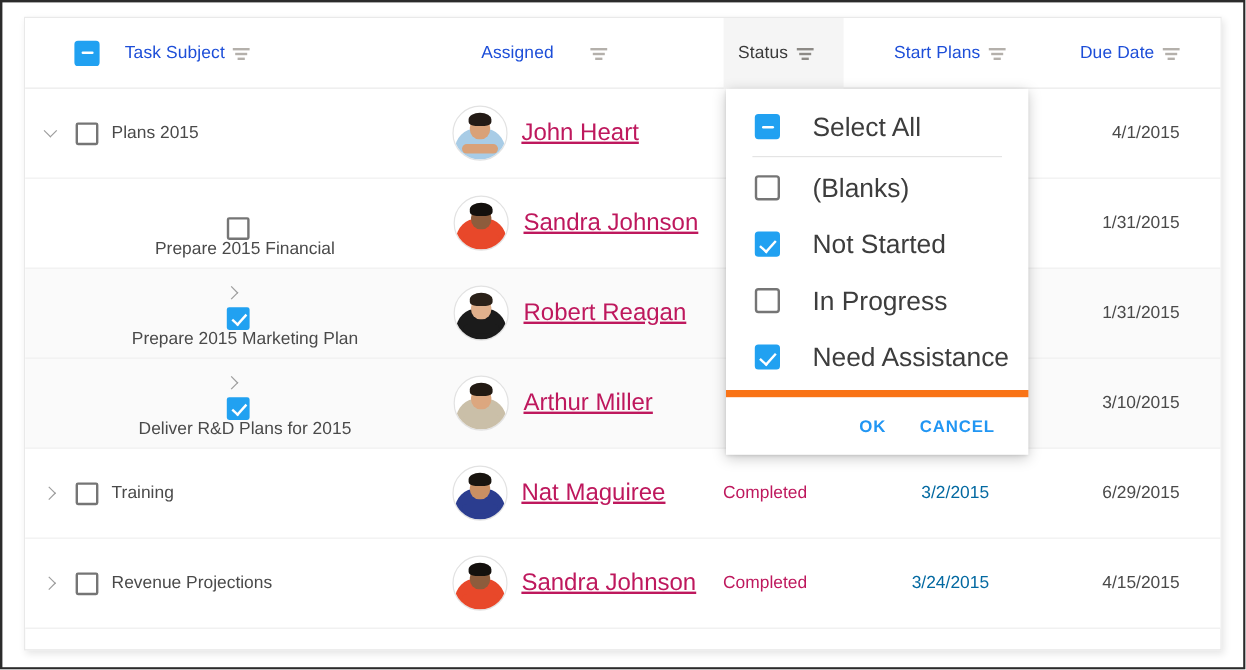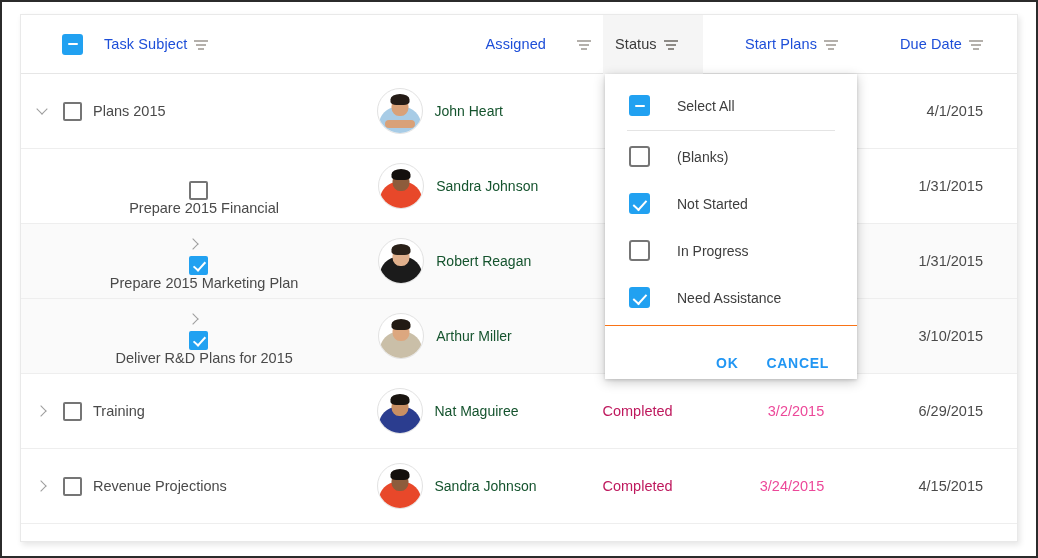--- a/index.html
+++ b/index.html
@@ -47,21 +47,21 @@
     align-items: center;
     height: 59px;
     font-size: 14.5px;
     color: #1d4ed8;
     letter-spacing: .1px;
     white-space: nowrap;
   }
   .hdr-cell .hdr-label { margin-right: 7px; }
 
   .hdr-subject   { width: 380px; padding-left: 41px; }
-  .hdr-assigned  { width: 202px; justify-content: flex-end; padding-right: 12px; gap: 24px; }
+  .hdr-assigned  { width: 202px; padding-right: 12px; gap: 24px; }
   .hdr-status    { width: 100px; justify-content: flex-start; padding-left: 12px; }
   .hdr-start     { width: 152px; justify-content: flex-end; padding-right: 17px; }
   .hdr-due       { width: 162px; justify-content: flex-end; padding-right: 34px; }
 
   .hdr-status.active {
     background: #f5f5f5;
     color: #3a3a3a;
     height: 59px;
   }
 
@@ -213,39 +213,40 @@
     position: absolute;
     width: 30px; height: 8px;
     border-radius: 4px;
     left: 50%;
     transform: translateX(-50%);
     bottom: 5px;
     z-index: 4;
   }
   .assigned-name {
     margin-left: 12px;
-    font-size: 14px;
-    color: #14532d;
+    font-size: 20px;
+    color: #be185d;
     white-space: nowrap;
     width: 110px;
+    text-decoration: underline;
   }
 
   .cell-status {
     width: 100px;
     padding-left: 12px;
     font-size: 14.5px;
     color: #be185d;
     white-space: nowrap;
   }
   .cell-start {
     width: 152px;
     text-align: right;
     padding-right: 17px;
     font-size: 14.5px;
-    color: #ec4899;
+    color: #0369a1;
     white-space: nowrap;
   }
   .cell-due {
     width: 162px;
     text-align: right;
     padding-right: 34px;
     font-size: 14.5px;
     color: #4a4a4a;
     white-space: nowrap;
   }
@@ -263,35 +264,35 @@
   .popup-list { padding: 8px 0 4px 0; }
   .popup-item {
     display: flex;
     align-items: center;
     height: 47px;
     padding-left: 24px;
   }
   .popup-item .cb { margin-right: 0; }
   .popup-label {
     margin-left: 27px;
-    font-size: 14px;
+    font-size: 22px;
     color: #3d3d3d;
     white-space: nowrap;
   }
   .popup-divider {
     height: 1px;
     background: #e4e4e4;
     margin: 1px 22px 2px 22px;
   }
   .popup-footer {
     display: flex;
-    align-items: flex-end;
+    align-items: center;
     justify-content: flex-end;
     height: 54px;
-    border-top: 1px solid #f97316;
+    border-top: 6px solid #f97316;
     padding-right: 14px;
   }
   .popup-btn {
     background: none;
     border: none;
     color: #2196f3;
     font-family: "Liberation Sans", sans-serif;
     font-size: 14px;
     font-weight: bold;
     letter-spacing: .7px;

